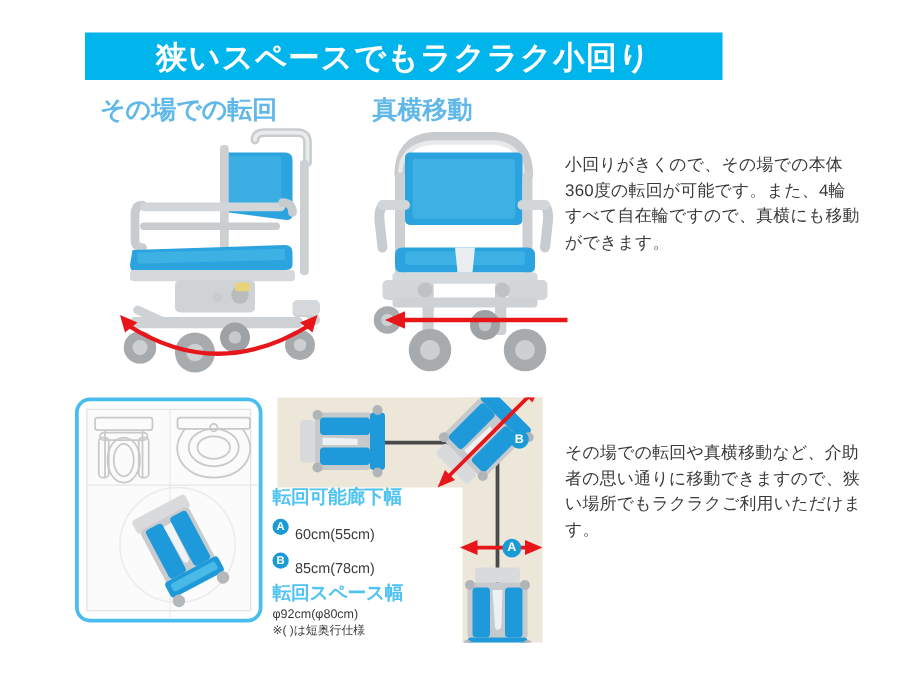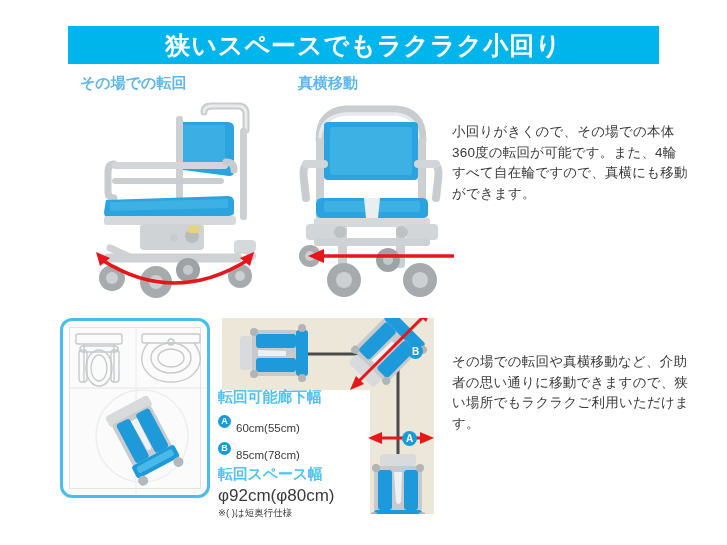--- a/index.html
+++ b/index.html
@@ -13,40 +13,40 @@
     font-family: "Liberation Sans", "DejaVu Sans", sans-serif;
     position: relative;
     overflow: hidden;
   }
 
   
   .title-banner {
     position: absolute;
     left: 68px;
     top: 26px;
-    width: 591px;
+    width: 510px;
     height: 38px;
     background: #00b4ec;
     display: flex;
     align-items: center;
     justify-content: center;
   }
   .title-banner .title-text {
     color: #ffffff;
     font-size: 25px;
     font-weight: bold;
     letter-spacing: 1px;
     white-space: nowrap;
   }
 
   
   .caption {
     position: absolute;
     color: #5fb8e8;
-    font-size: 15px;
+    font-size: 20px;
     font-weight: bold;
     white-space: nowrap;
   }
   .caption-left  { left: 80px;  top: 74px; }
   .caption-right { left: 298px; top: 74px; }
 
   
   .para {
     position: absolute;
     color: #3a3a3a;
@@ -141,21 +141,21 @@
     line-height: 1;
   }
   .legend-value {
     color: #3a3a3a;
     font-size: 11.5px;
     white-space: nowrap;
     margin-top: 13px;
   }
   .legend-dim {
     color: #3a3a3a;
-    font-size: 17px;
+    font-size: 10px;
     white-space: nowrap;
     margin-top: 2px;
   }
   .legend-note {
     color: #3a3a3a;
     font-size: 9.5px;
     white-space: nowrap;
     margin-top: 1px;
   }
 

